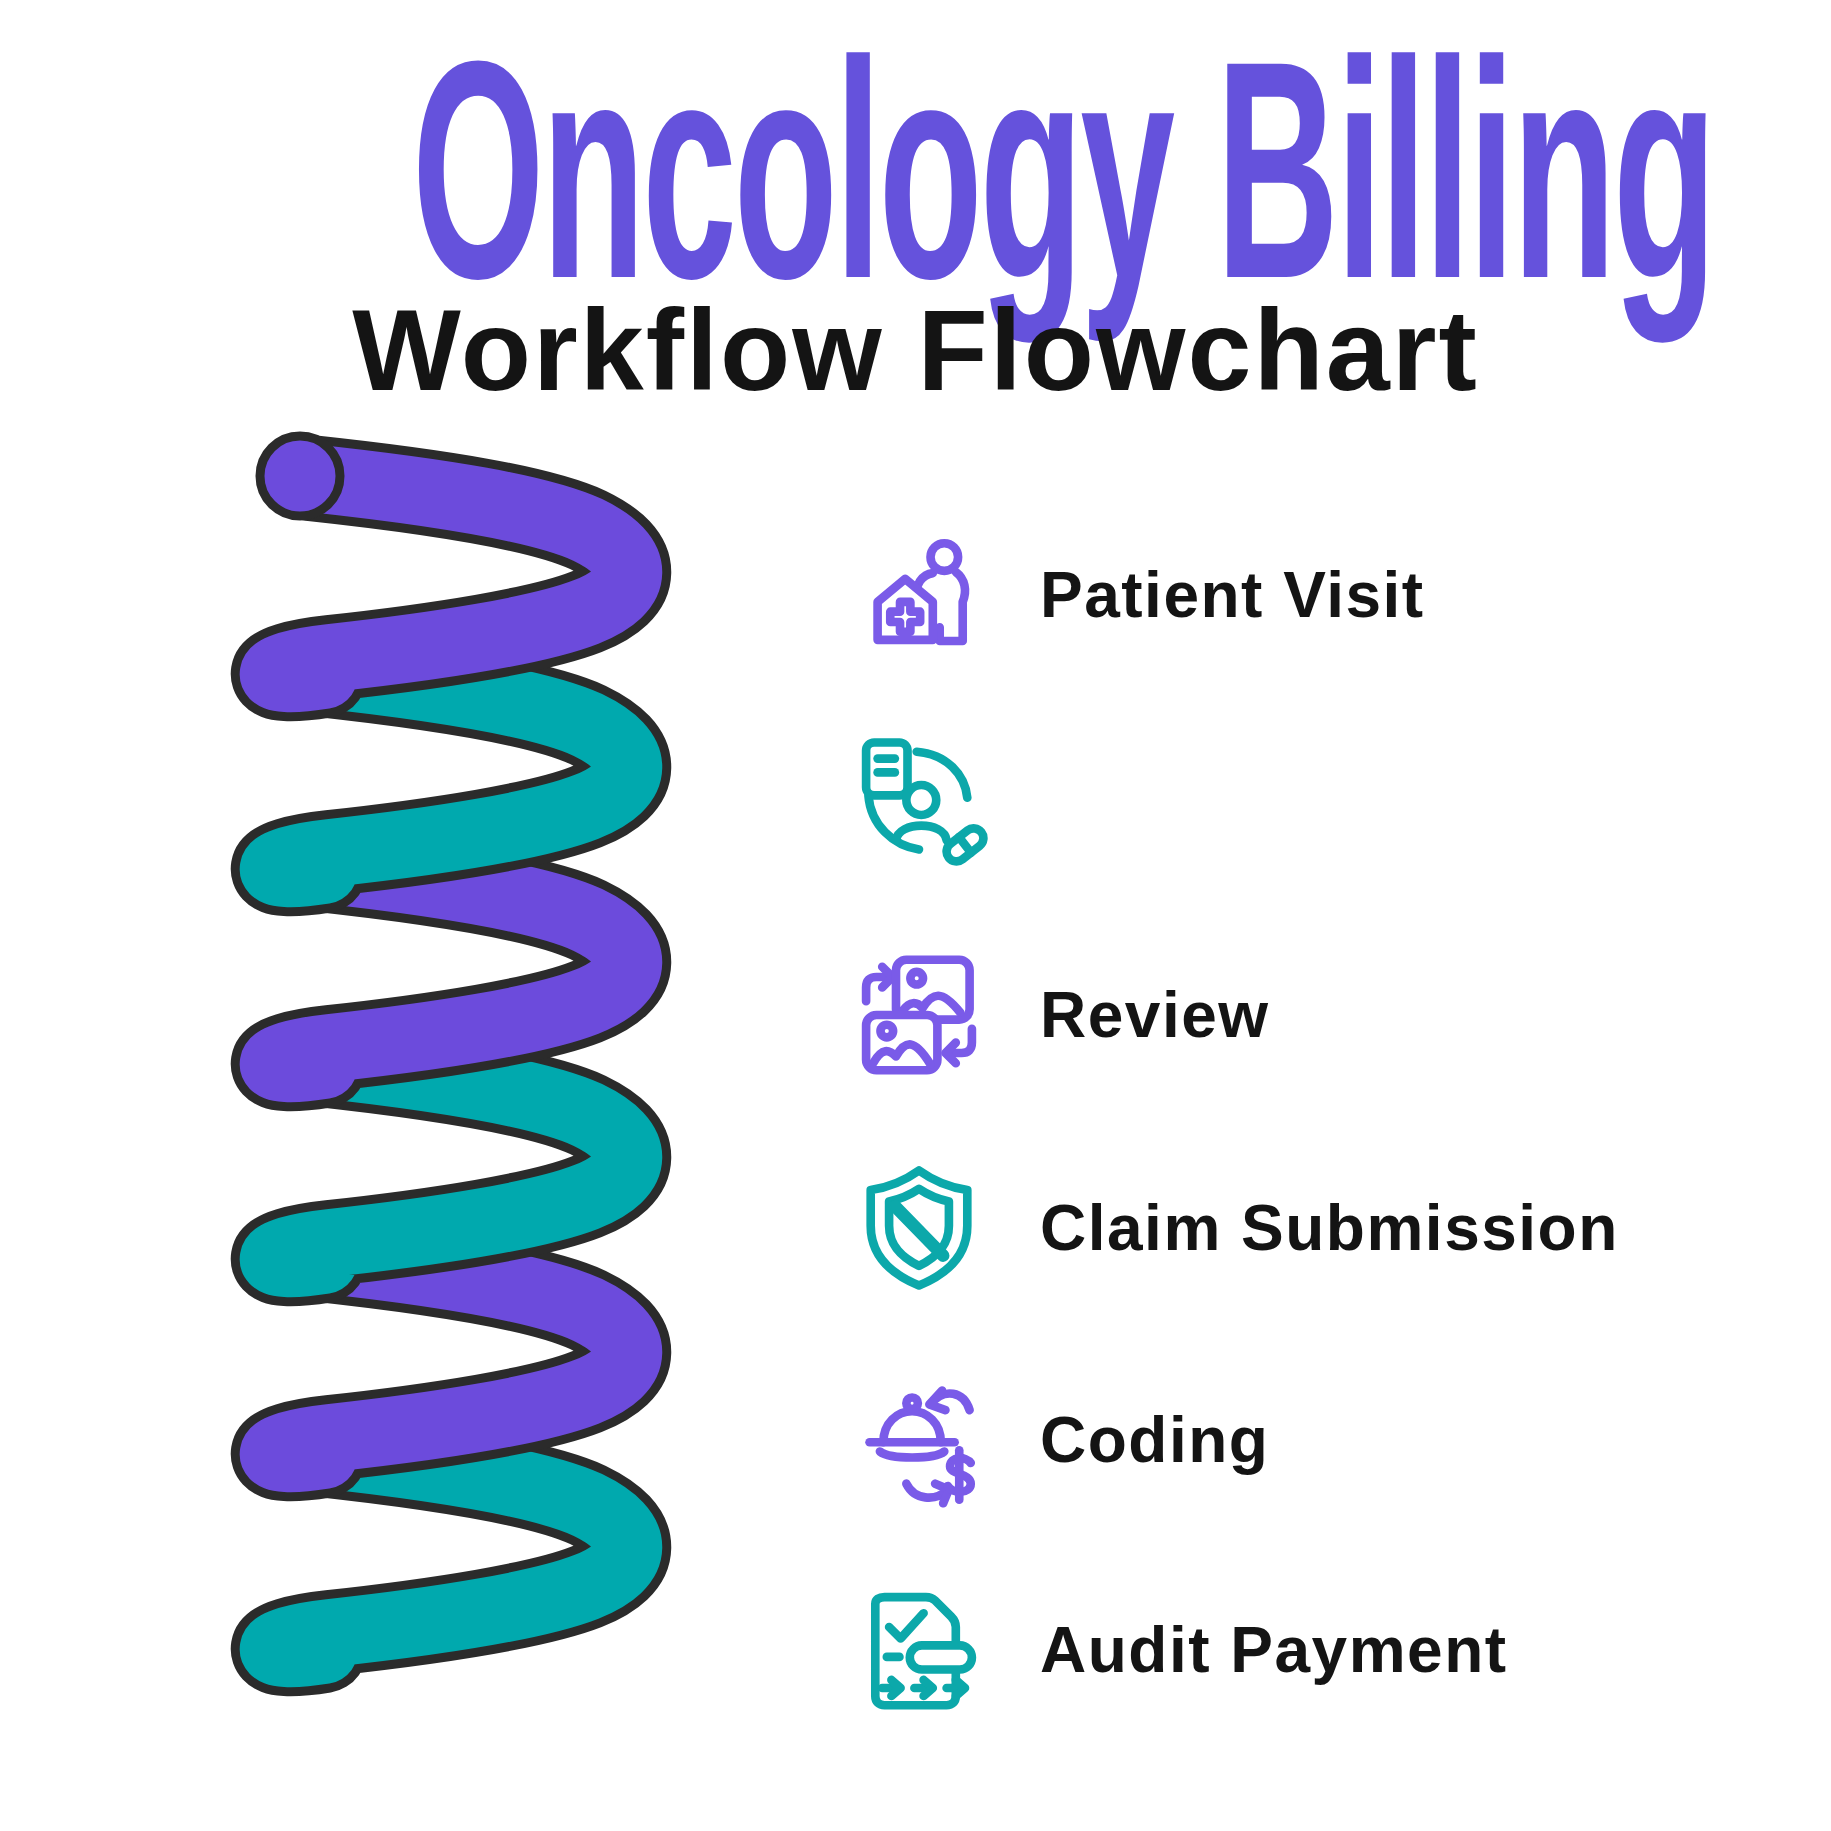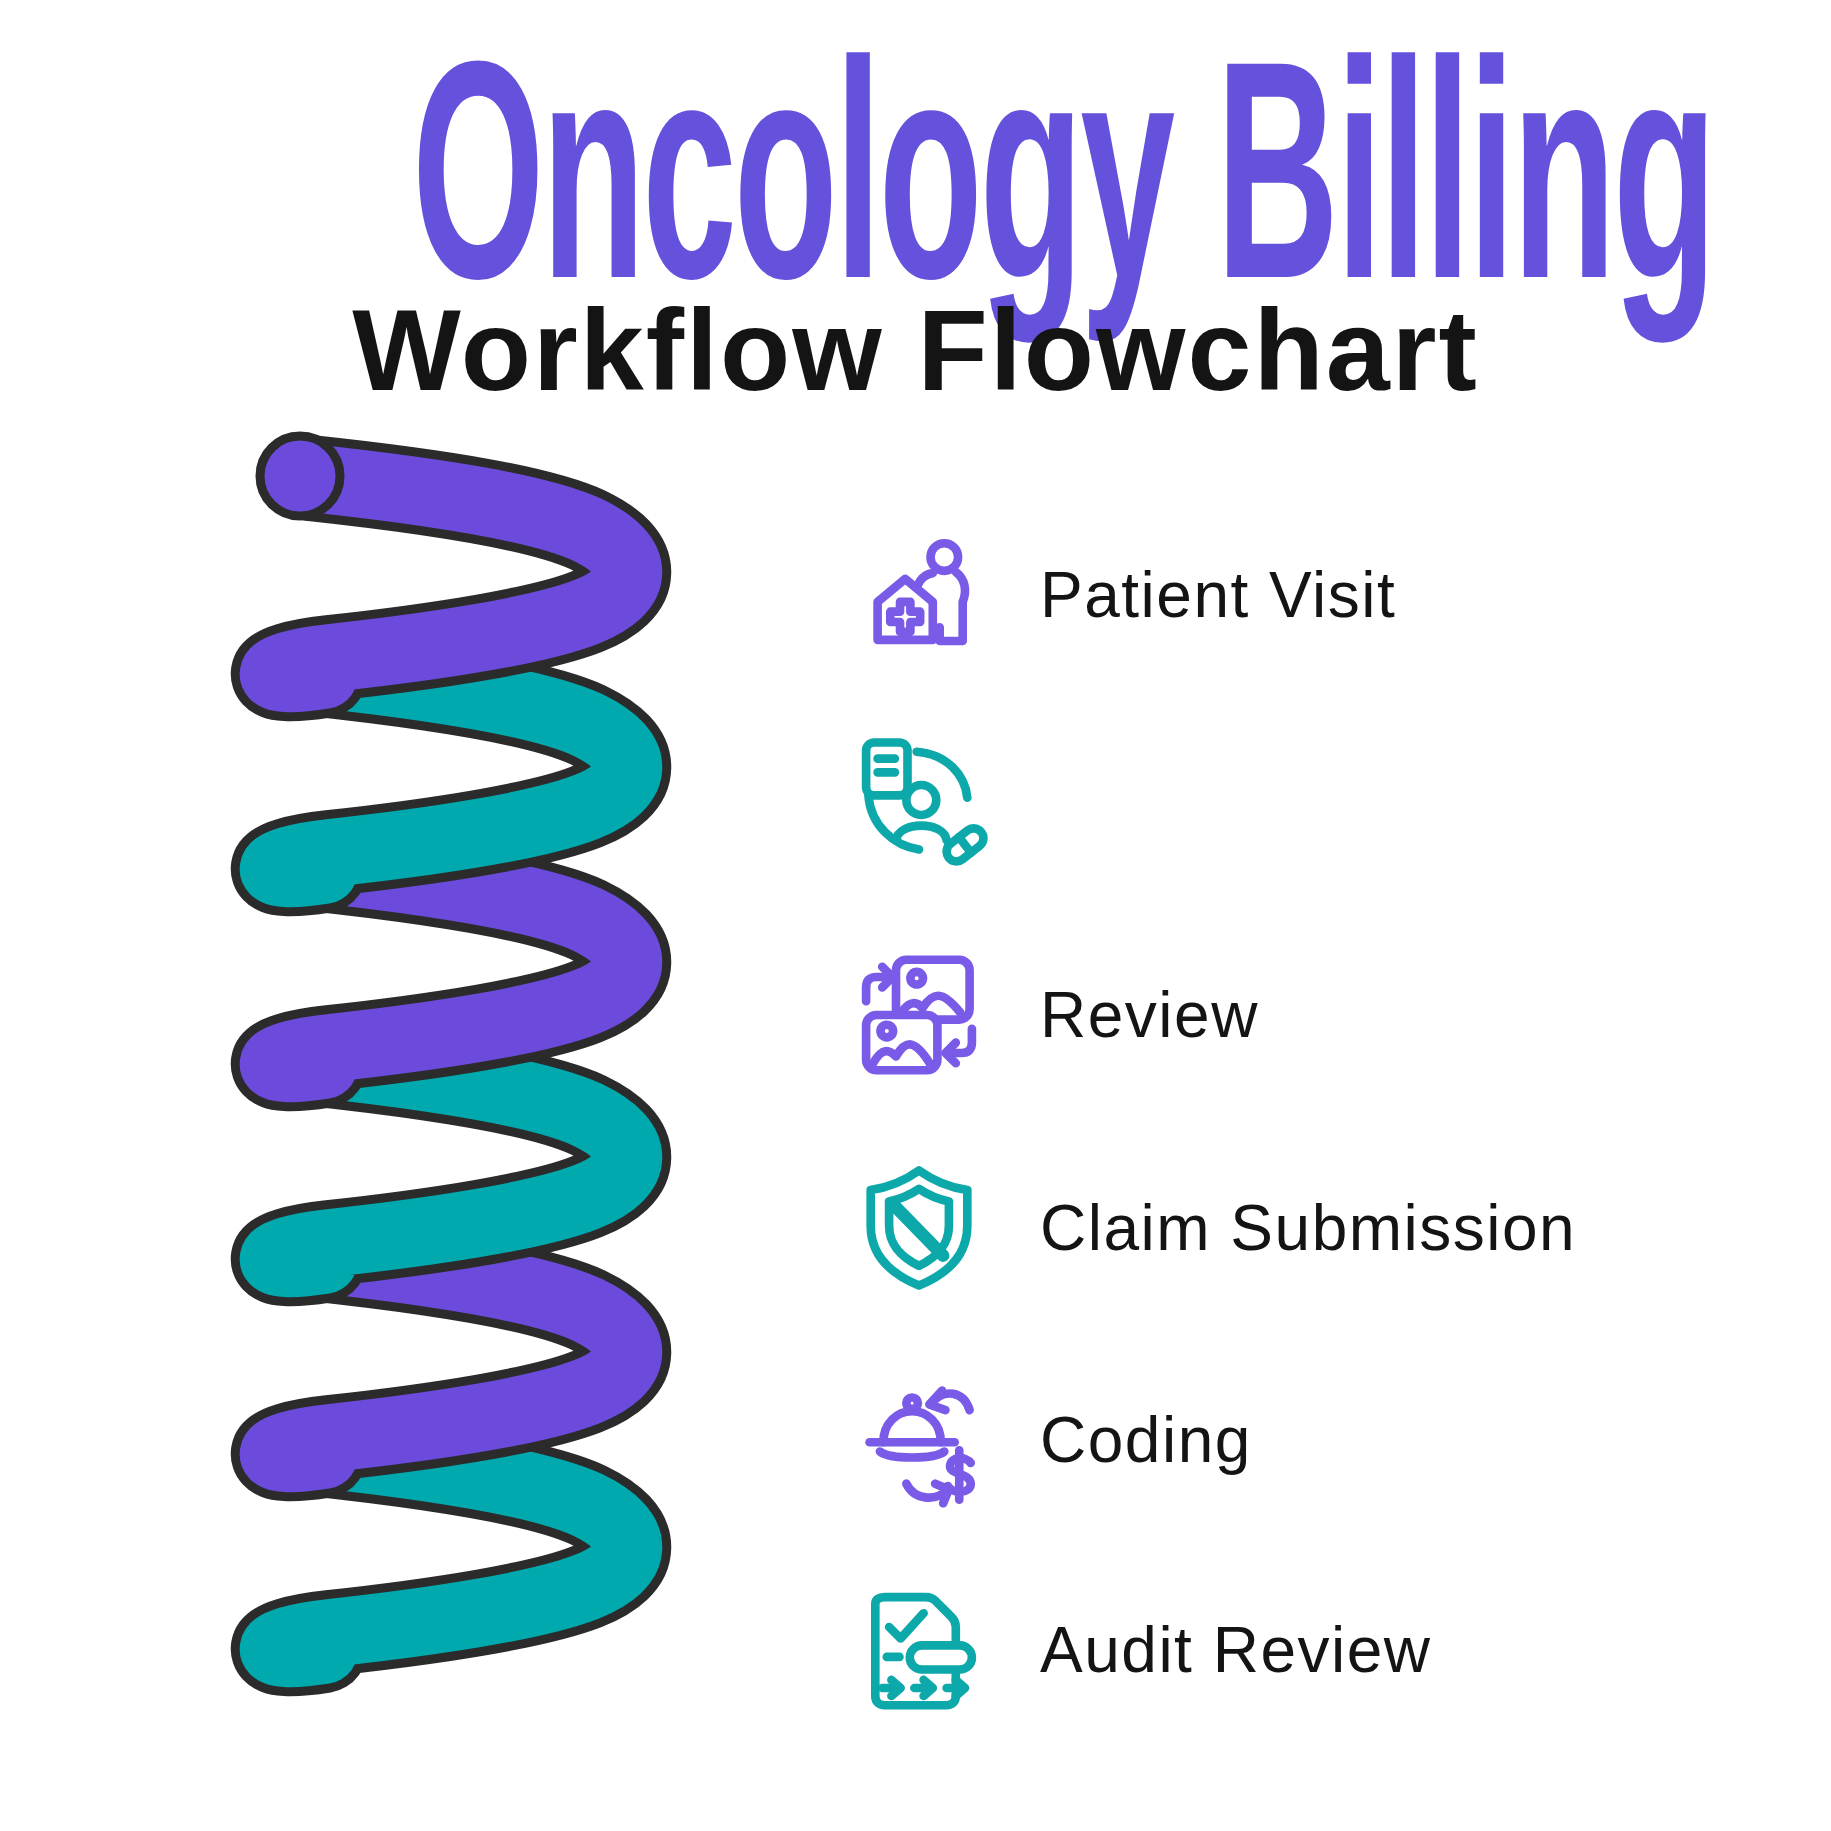--- a/index.html
+++ b/index.html
@@ -35,21 +35,21 @@
   .coil.teal{stroke:var(--spiral-teal);}
   .cap-circle{fill:var(--spiral-purple);stroke:var(--outline-dark);stroke-width:9;}
   .row{position:absolute;left:850px;height:140px;display:flex;align-items:center;gap:52px;}
   .icon-box{width:138px;height:138px;flex:0 0 auto;}
   .icon-box svg{width:100%;height:100%;}
   .st{fill:none;stroke-width:7.5;stroke-linecap:round;stroke-linejoin:round;}
   .st.p{stroke:var(--icon-purple);}
   .st.t{stroke:var(--icon-teal);}
   .st.wfill{fill:#ffffff;}
   .label{
-    font-size:64px;font-weight:400;color:var(--text-dark);
+    font-size:64px;font-weight:700;color:var(--text-dark);
     letter-spacing:1.5px;white-space:nowrap;
   }
 </style>
 </head>
 <body>
 
 <div class="canvas">
 
   <div class="title">Oncology Billing</div>
   <div class="subtitle">Workflow Flowchart</div>
@@ -175,16 +175,16 @@
           <rect class="st t wfill" x="52" y="56" width="54" height="21" rx="10.5"></rect>
           <path d="M 28 93 L 42 93"></path>
             <path d="M 36 86 L 44 93 L 36 100"></path>
           <path d="M 56 93 L 70 93"></path>
             <path d="M 64 86 L 72 93 L 64 100"></path>
           <path d="M 84 93 L 98 93"></path>
             <path d="M 92 86 L 100 93 L 92 100"></path>
         </g>
       </svg>
     </div>
-    <div class="label">Audit Review</div>
+    <div class="label">Audit Payment</div>
   </div>
 
 </div>
 
 </body></html>

